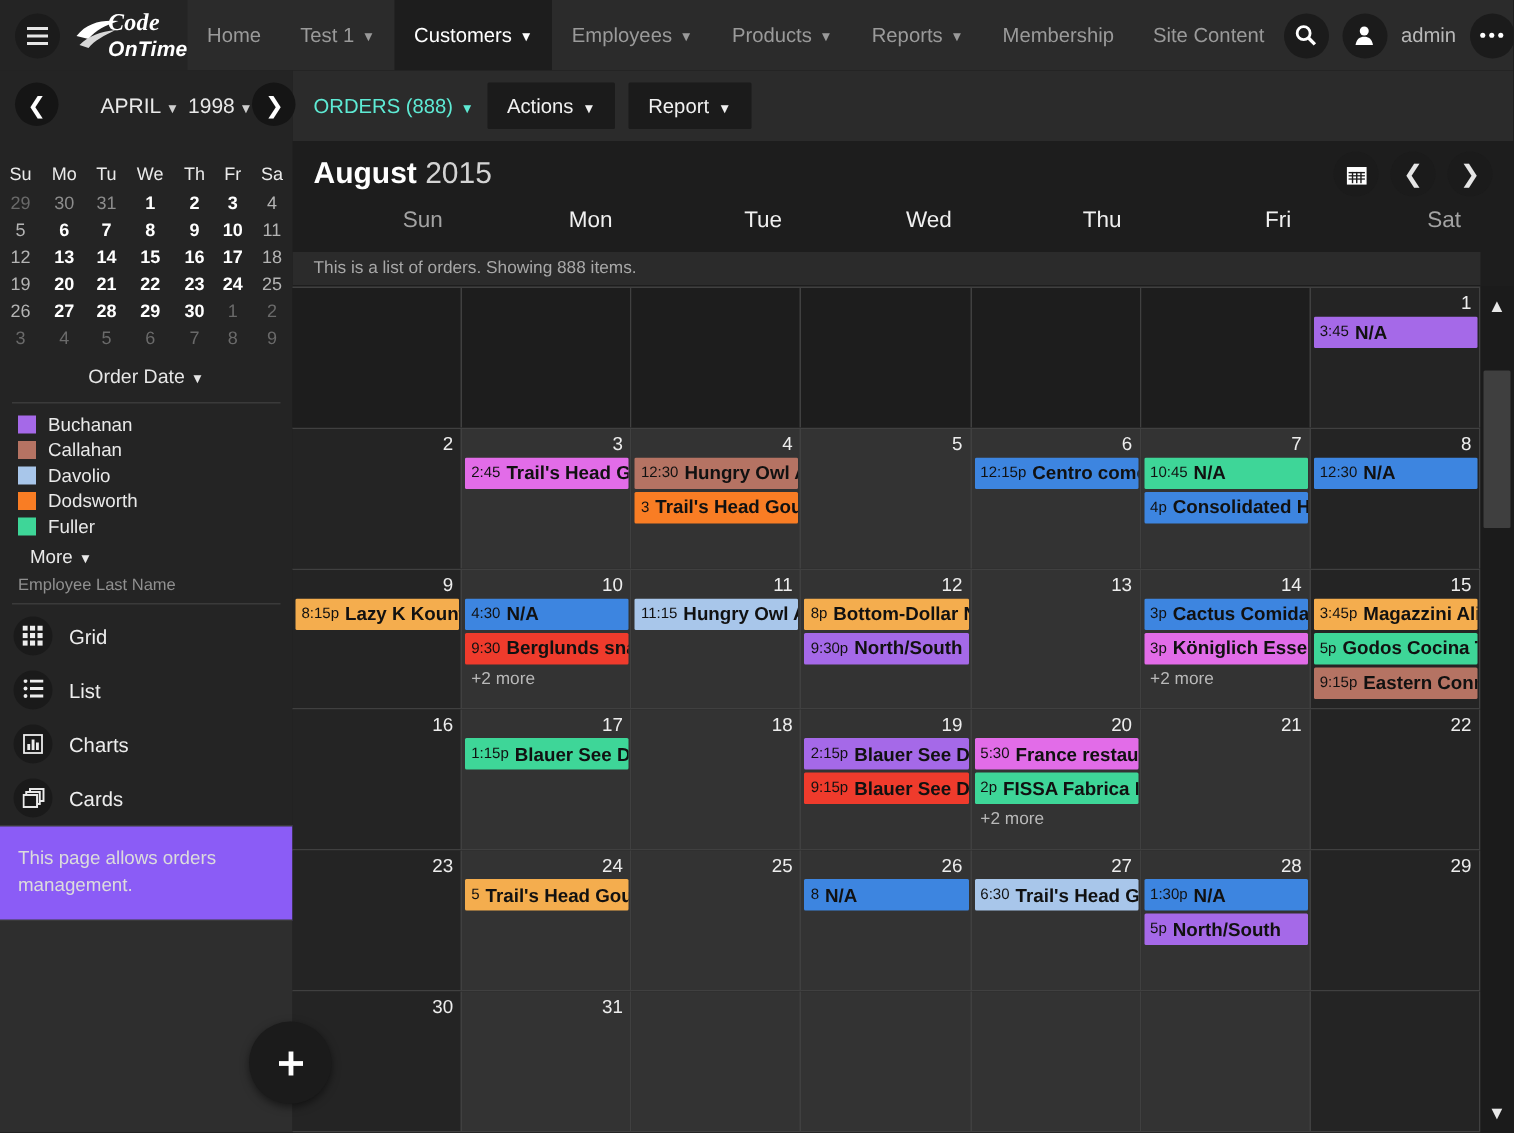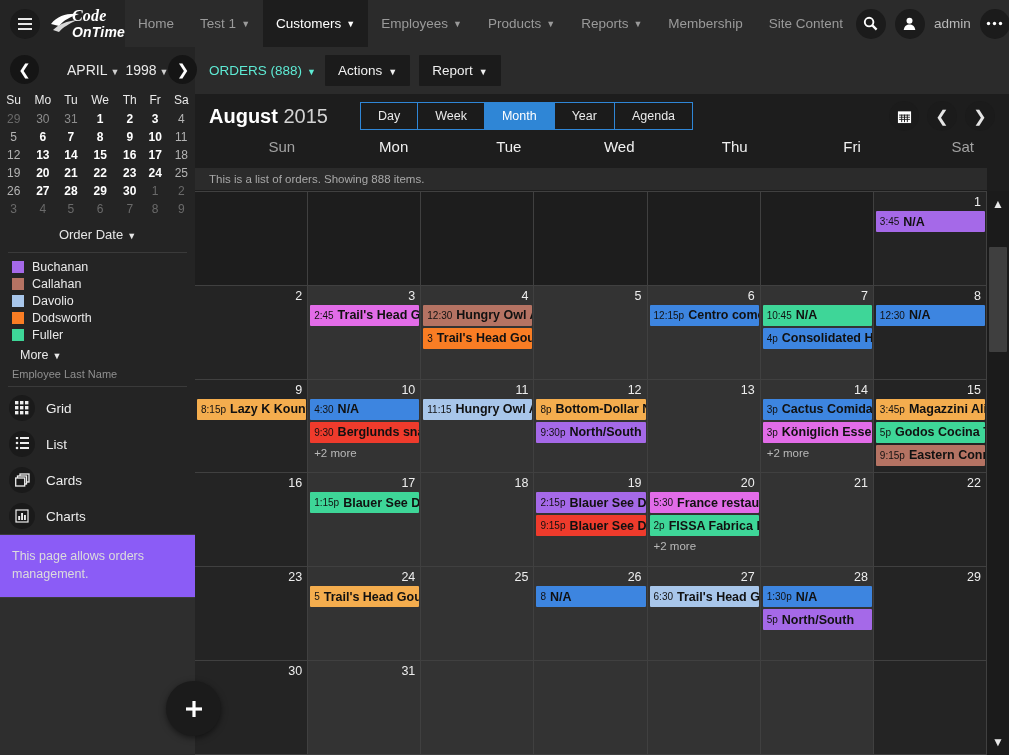--- a/index.html
+++ b/index.html
@@ -39,21 +39,21 @@
   .body { flex:1; display:flex; min-height:0; }
   .sidebar { width:195px; background:#242424; display:flex; flex-direction:column; flex:0 0 195px; position:relative; }
 
   
   .minicalhdr { display:flex; align-items:center; justify-content:space-between; padding: 8px 10px 6px; }
   .navcirc { width:29px; height:29px; border-radius:50%; background:#151515; display:flex; align-items:center;
     justify-content:center; color:#fff; font-size:15px; cursor:pointer; flex:0 0 29px; }
   .mc-title { font-size:14px; color:#e9e9e9; display:flex; gap:6px; align-items:flex-end;margin-left:28px; }
   .mc-title .seg { cursor:pointer; }
   .mc-title .caret { font-size:9px; color:#cfcfcf; margin-left:3px; }
-  table.minical { width:100%; border-collapse:collapse; margin-top:2px; }
+  table.minical { width:100%; border-collapse:collapse; margin-top:18px; }
   table.minical th { font-size:12px; color:#eaeaea; font-weight:normal; padding:1px 0 3px; text-align:center; }
   table.minical td { font-size:12px; text-align:center; padding:2px 0; color:#ffffff; cursor:pointer; }
   table.minical td.wk { font-weight:bold; }
   table.minical td.we { color:#b4b4b4; font-weight:normal; }
   table.minical td.out { color:#6a6a6a; font-weight:normal; }
   table.minical td.outwk { color:#8d8d8d; font-weight:normal; }
   .orderdate { text-align:center; font-size:13px; color:#e6e6e6; padding:9px 0 10px; cursor:pointer; }
   .orderdate .caret { font-size:9px; margin-left:4px; }
 
   .sep { height:1px; background:#3a3a3a; margin:0 8px; }
@@ -343,39 +343,39 @@
                 <circle cx="2" cy="6" r="1.3" fill="#ededed"></circle>
                 <rect x="5" y="5" width="9" height="2" fill="#ededed"></rect>
                 <circle cx="2" cy="11" r="1.3" fill="#ededed"></circle>
                 <rect x="5" y="10" width="9" height="2" fill="#ededed"></rect>
               </svg>
             </span>
             <span class="vlabel">List</span>
           </div>
           <div class="viewrow">
             <span class="vicon">
-              <svg width="15" height="14" viewBox="0 0 15 14">
-                <rect x="5" y="1" width="9" height="8" fill="none" stroke="#ededed" stroke-width="1.3"></rect>
-                <rect x="2.5" y="3" width="9" height="8" fill="#1a1a1a" stroke="#ededed" stroke-width="1.3"></rect>
-                <rect x="0.7" y="5" width="9" height="8" fill="#1a1a1a" stroke="#ededed" stroke-width="1.3"></rect>
-              </svg>
-            </span>
-            <span class="vlabel">Cards</span>
-          </div>
-          <div class="viewrow">
-            <span class="vicon">
               <svg width="14" height="14" viewBox="0 0 14 14">
                 <rect x="1" y="1" width="12" height="12" fill="none" stroke="#ededed" stroke-width="1.2"></rect>
                 <rect x="3.2" y="7" width="1.9" height="4" fill="#ededed"></rect>
                 <rect x="6.1" y="4" width="1.9" height="7" fill="#ededed"></rect>
                 <rect x="9" y="6" width="1.9" height="5" fill="#ededed"></rect>
               </svg>
             </span>
             <span class="vlabel">Charts</span>
           </div>
+          <div class="viewrow">
+            <span class="vicon">
+              <svg width="15" height="14" viewBox="0 0 15 14">
+                <rect x="5" y="1" width="9" height="8" fill="none" stroke="#ededed" stroke-width="1.3"></rect>
+                <rect x="2.5" y="3" width="9" height="8" fill="#1a1a1a" stroke="#ededed" stroke-width="1.3"></rect>
+                <rect x="0.7" y="5" width="9" height="8" fill="#1a1a1a" stroke="#ededed" stroke-width="1.3"></rect>
+              </svg>
+            </span>
+            <span class="vlabel">Cards</span>
+          </div>
         </div>
 
       <div class="pagedesc">This page allows orders management.</div>
       <div class="sidebar-rest"></div>
       <div class="fab">
         <svg width="20" height="20" viewBox="0 0 20 20">
             <rect x="8.4" y="2" width="3.2" height="16" fill="#fff"></rect>
             <rect x="2" y="8.4" width="16" height="3.2" fill="#fff"></rect>
           </svg>
       </div>
@@ -387,27 +387,20 @@
         <div class="orderslbl"><span>ORDERS (888)</span><span class="caret">▼</span></div>
         <div class="cmdbtn"><span>Actions</span><span class="caret">▼</span></div>
         <div class="cmdbtn"><span>Report</span><span class="caret">▼</span></div>
       </div>
 
       <div class="caltoolbar">
         <div class="caltitle">
           <b>August</b>
           <span>2015</span>
         </div>
-        <div class="viewswitch" id="viewswitch">
-            <div class="vsbtn"><span>Day</span></div>
-            <div class="vsbtn"><span>Week</span></div>
-            <div class="vsbtn on"><span>Month</span></div>
-            <div class="vsbtn"><span>Year</span></div>
-            <div class="vsbtn"><span>Agenda</span></div>
-          </div>
         <div class="tb-right">
           <div class="circbtn">
             <svg width="15" height="15" viewBox="0 0 16 16">
                 <rect x="1" y="2.5" width="14" height="12.5" fill="#fff"></rect>
                 <rect x="2.2" y="6" width="11.6" height="1" fill="#1b1b1b"></rect>
                 <rect x="2.2" y="8.3" width="11.6" height=".9" fill="#1b1b1b"></rect>
                 <rect x="2.2" y="10.6" width="11.6" height=".9" fill="#1b1b1b"></rect>
                 <rect x="4.5" y="6" width="1" height="8" fill="#1b1b1b"></rect>
                 <rect x="7.5" y="6" width="1" height="8" fill="#1b1b1b"></rect>
                 <rect x="10.5" y="6" width="1" height="8" fill="#1b1b1b"></rect>

